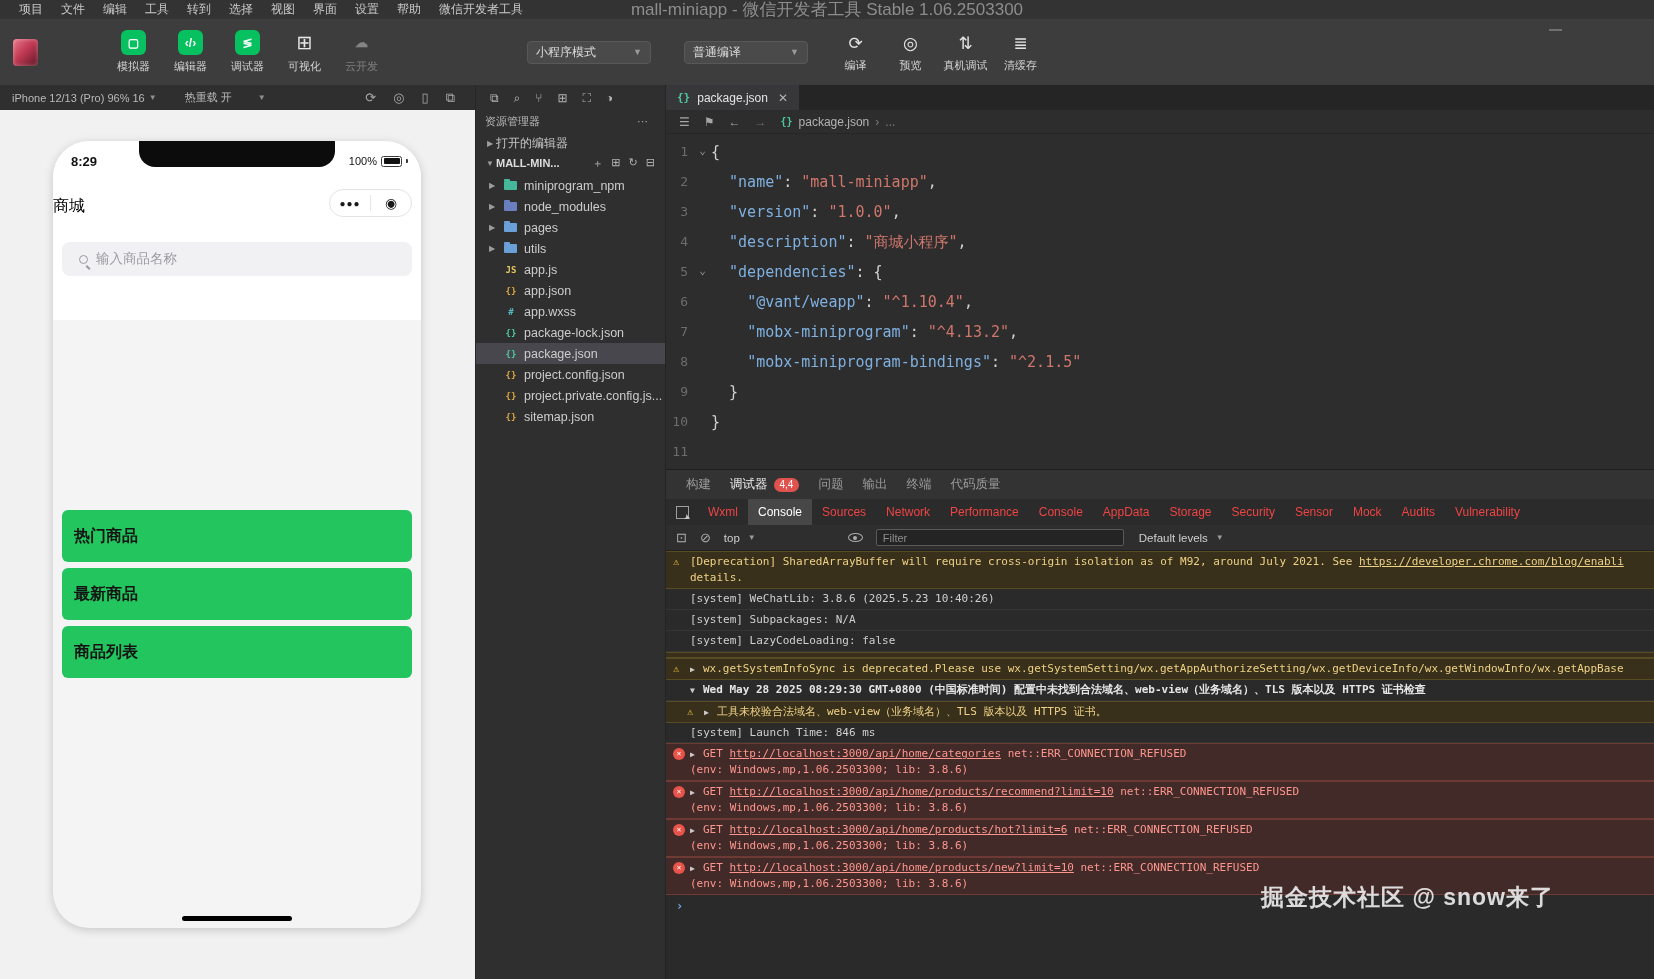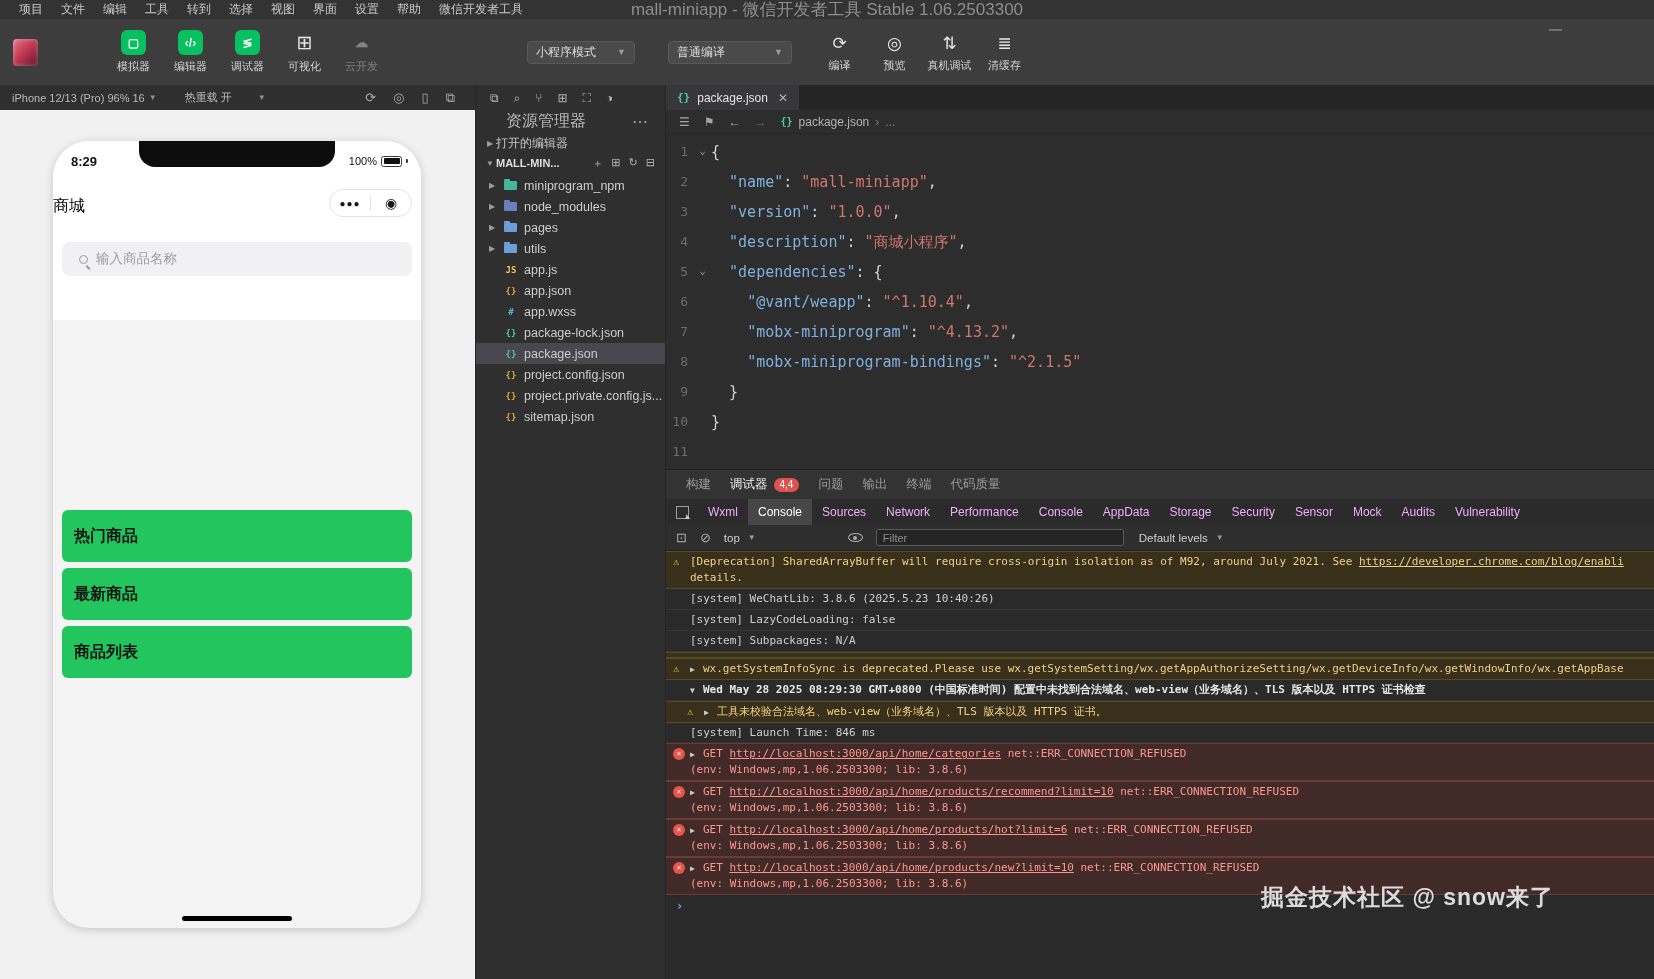--- a/index.html
+++ b/index.html
@@ -21,21 +21,21 @@
   .tb-btn { width:47px; display:flex; flex-direction:column; align-items:center; cursor:pointer; }
   .tb-ic { width:25px; height:25px; border-radius:6px; display:flex; align-items:center; justify-content:center;
     color:#e7e7e7; font-size:13px; font-weight:bold; }
   .tb-ic.green { background:#07c160; color:#fff; font-size:12px; }
   .tb-lb { margin-top:4px; font-size:11px; color:#d4d4d4; }
   .tb-btn.dim .tb-ic, .tb-btn.dim .tb-lb { opacity:.42; }
   .tb-btn.plain .tb-ic { font-size:19px; font-weight:normal; }
   .tb-select { height:23px; background:#4a4a4a; border:1px solid #585858; border-radius:4px; color:#dcdcdc;
     font-size:12px; display:flex; align-items:center; padding:0 8px; cursor:pointer; }
   .tb-select .car { margin-left:auto; color:#9a9a9a; font-size:9px; padding-left:10px; }
-  .sel-mode { width:108px; margin-left:142px; }
+  .sel-mode { width:124px; margin-left:142px; }
   .sel-compile { width:124px; margin-left:33px; }
   .tb-actions { display:flex; margin-left:23px; gap:6px; }
   .tb-act { width:49px; display:flex; flex-direction:column; align-items:center; cursor:pointer; }
   .tb-act .ic { height:25px; display:flex; align-items:center; justify-content:center; color:#e3e3e3; font-size:17px; }
   .tb-act .lb { font-size:11px; color:#d4d4d4; margin-top:2px; }
   .win-min { position:absolute; right:92px; top:10px; width:13px; height:2px; background:#9a9a9a; opacity:.55; }
 
   
   #main { display:flex; height:894px; }
 
@@ -78,21 +78,21 @@
     display:flex; align-items:center; padding-left:12px; }
   .p-card .t { font-size:16px; font-weight:bold; color:#141414; }
   .p-home { position:absolute; bottom:7px; left:50%; transform:translateX(-50%); width:110px; height:5px;
     background:#000; border-radius:3px; }
 
   
   .explorer { width:190px; background:#2f2f30; border-left:1px solid #262626; display:flex; flex-direction:column;
     flex:none; }
   .ex-header { height:25px; background:#2f2f2f; display:flex; align-items:center; gap:15px; padding-left:14px; flex:none; }
   .ex-header span { color:#b4b4b4; font-size:12px; cursor:pointer; }
-  .ex-title { height:23px; display:flex; align-items:center; padding:0 16px 0 30px; color:#b9b9b9; font-size:16px; }
+  .ex-title { height:23px; display:flex; align-items:center; padding:0 16px 0 9px; color:#b9b9b9; font-size:11px; }
   .ex-title .more { margin-left:auto; color:#a8a8a8; cursor:pointer; letter-spacing:1px; }
   .ex-row { height:20px; display:flex; align-items:center; color:#c7c7c7; font-size:12px; padding-left:8px; cursor:pointer; }
   .ex-row .chev { width:12px; font-size:8px; color:#9d9d9d; text-align:center; }
   .ex-row.project { font-weight:bold; color:#dedede; font-size:11px; }
   .ex-row.project .acts { margin-left:auto; display:flex; gap:8px; padding-right:10px; font-weight:normal; }
   .ex-row.project .acts span { color:#b4b4b4; font-size:11px; }
   .tree { flex:1; overflow:hidden; padding-top:2px; }
   .t-row { height:21px; display:flex; align-items:center; padding-left:13px; cursor:pointer; }
   .t-row.selected { background:#47474d; }
   .t-row .chev { width:13px; font-size:8px; color:#9d9d9d; }
@@ -129,21 +129,21 @@
   
   .debug { flex:1; display:flex; flex-direction:column; border-top:1px solid #1e1e1e; min-height:0; }
   .dbg-tabs { height:29px; background:#333333; display:flex; align-items:center; gap:19px; padding-left:20px; flex:none; }
   .dbg-tab { color:#9c9c9c; font-size:12.5px; cursor:pointer; display:flex; align-items:center; gap:6px; }
   .dbg-tab.active { color:#f0f0f0; }
   .dbg-badge { background:#e0524e; color:#fff; font-size:10px; border-radius:8px; padding:1px 6px 2px; }
   .dt-tabs { height:26px; background:#2b2b2b; display:flex; align-items:center; flex:none; }
   .inspect-ic { width:13px; height:13px; border:1px solid #9e9e9e; margin:0 9px 0 10px; position:relative; cursor:pointer; }
   .inspect-ic::after { content:"➤"; position:absolute; right:-3px; bottom:-4px; font-size:8px; color:#cfcfcf;
     transform:rotate(25deg); }
-  .dt-tab { color:#f0abfc; font-size:12px; padding:0 10px; height:26px; line-height:26px; cursor:pointer; }
+  .dt-tab { color:#ef4444; font-size:12px; padding:0 10px; height:26px; line-height:26px; cursor:pointer; }
   .dt-tab.active { background:#474747; color:#ffffff; }
   .c-toolbar { height:26px; background:#2e2e2e; border-bottom:1px solid #202020; display:flex; align-items:center;
     padding-left:10px; flex:none; }
   .ct-ic { color:#b0b0b0; font-size:13px; cursor:pointer; margin-right:13px; }
   .ct-sel { display:flex; align-items:center; color:#cfcfcf; font-size:11.5px; width:118px; cursor:pointer; }
   .ct-sel .car { font-size:8px; color:#9a9a9a; margin-left:8px; }
   .eye { width:15px; height:9px; border:1px solid #adadad; border-radius:50%; position:relative; margin:0 13px 0 6px;
     cursor:pointer; flex:none; }
   .eye::after { content:""; position:absolute; width:4px; height:4px; background:#adadad; border-radius:50%;
     left:4.5px; top:1.5px; }
@@ -511,22 +511,22 @@
           <span class="eye"></span>
           <input class="filter-in" placeholder="Filter" style="">
           <span class="ct-sel levels">
             <span>Default levels</span>
             <span class="car">▼</span>
           </span>
         </div>
         <div class="console-log" id="console-log">
             <div class="c-row warn"><span class="c-ic warn-i">⚠</span><span class="c-txt"><span>[Deprecation] SharedArrayBuffer will require cross-origin isolation as of M92, around July 2021. See </span><span class="c-link">https://developer.chrome.com/blog/enabli</span><span> details.</span></span></div>
             <div class="c-row log"><span class="c-txt"><span>[system] WeChatLib: 3.8.6 (2025.5.23 10:40:26)</span></span></div>
+            <div class="c-row log"><span class="c-txt"><span>[system] Subpackages: N/A</span></span></div>
             <div class="c-row log"><span class="c-txt"><span>[system] LazyCodeLoading: false</span></span></div>
-            <div class="c-row log"><span class="c-txt"><span>[system] Subpackages: N/A</span></span></div>
             <div class="c-row warn"><span class="c-ic warn-i">⚠</span></div>
             <div class="c-row warn"><span class="c-ic warn-i">⚠</span><span class="caret">▶</span><span class="c-txt"><span>wx.getSystemInfoSync is deprecated.Please use wx.getSystemSetting/wx.getAppAuthorizeSetting/wx.getDeviceInfo/wx.getWindowInfo/wx.getAppBase</span></span></div>
             <div class="c-row group"><span class="caret">▼</span><span class="c-txt"><span>Wed May 28 2025 08:29:30 GMT+0800 (中国标准时间) 配置中未找到合法域名、web-view（业务域名）、TLS 版本以及 HTTPS 证书检查</span></span></div>
             <div class="c-row warn indent"><span class="c-ic warn-i">⚠</span><span class="caret">▶</span><span class="c-txt"><span>工具未校验合法域名、web-view（业务域名）、TLS 版本以及 HTTPS 证书。</span></span></div>
             <div class="c-row log"><span class="c-txt"><span>[system] Launch Time: 846 ms</span></span></div>
             <div class="c-row error"><span class="c-ic err-i">✕</span><span class="caret">▶</span><span class="c-txt"><span>GET </span><span class="c-link">http://localhost:3000/api/home/categories</span><span> net::ERR_CONNECTION_REFUSED</span></span><div class="c-sub">(env: Windows,mp,1.06.2503300; lib: 3.8.6)</div></div>
             <div class="c-row error"><span class="c-ic err-i">✕</span><span class="caret">▶</span><span class="c-txt"><span>GET </span><span class="c-link">http://localhost:3000/api/home/products/recommend?limit=10</span><span> net::ERR_CONNECTION_REFUSED</span></span><div class="c-sub">(env: Windows,mp,1.06.2503300; lib: 3.8.6)</div></div>
             <div class="c-row error"><span class="c-ic err-i">✕</span><span class="caret">▶</span><span class="c-txt"><span>GET </span><span class="c-link">http://localhost:3000/api/home/products/hot?limit=6</span><span> net::ERR_CONNECTION_REFUSED</span></span><div class="c-sub">(env: Windows,mp,1.06.2503300; lib: 3.8.6)</div></div>
             <div class="c-row error"><span class="c-ic err-i">✕</span><span class="caret">▶</span><span class="c-txt"><span>GET </span><span class="c-link">http://localhost:3000/api/home/products/new?limit=10</span><span> net::ERR_CONNECTION_REFUSED</span></span><div class="c-sub">(env: Windows,mp,1.06.2503300; lib: 3.8.6)</div></div>
             <div class="c-prompt">›</div>

